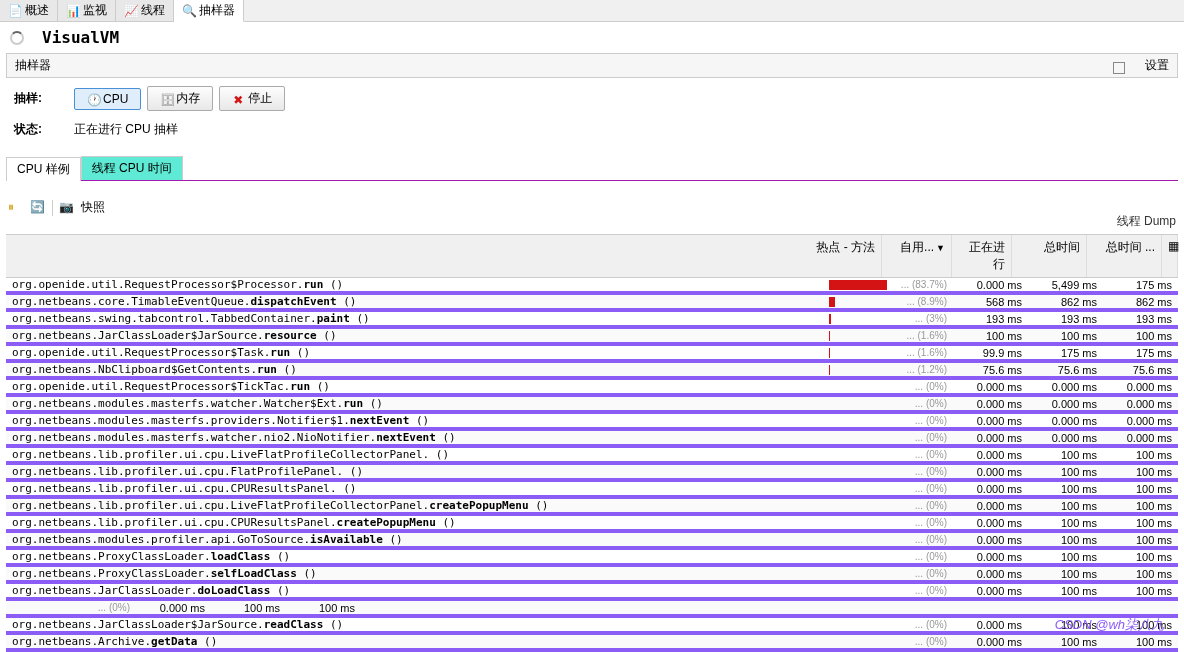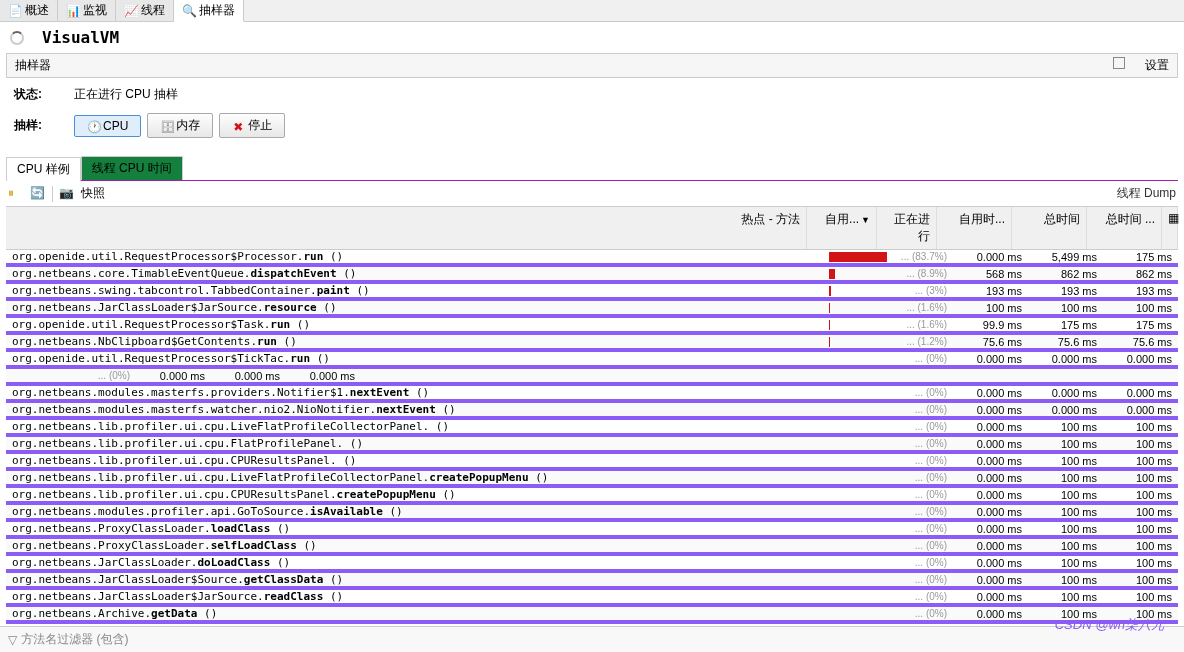--- a/index.html
+++ b/index.html
@@ -5,35 +5,35 @@
 * { margin: 0; padding: 0; box-sizing: border-box; }
 body { font-family: "Microsoft YaHei", SimSun, Arial, sans-serif; font-size: 12px; background: #fff; color: #000; width: 1184px; height: 652px; overflow: hidden; position: relative; }
 .tabs-bar { display: flex; background: #f0f0f0; border-bottom: 1px solid #ccc; height: 22px; }
 .tab { padding: 2px 8px; display: flex; align-items: center; gap: 3px; cursor: pointer; border-right: 1px solid #ccc; background: #e8e8e8; }
 .tab.active { background: #fff; border-bottom: 1px solid #fff; margin-bottom: -1px; }
 .tab-icon { width: 14px; height: 14px; display: inline-block; }
 .title-area { padding: 6px 10px; display: flex; align-items: center; gap: 18px; }
 .title-text { font-family: monospace; font-size: 16px; font-weight: bold; }
 .spinner { width: 14px; height: 14px; border: 2px solid #ccc; border-top-color: #666; border-radius: 50%; }
 .panel-header { background: #f6f6f6; border: 1px solid #ccc; padding: 3px 8px; margin: 0 6px; display: flex; justify-content: space-between; align-items: center; }
-.settings { display: flex; align-items: flex-start; gap: 20px; }
+.settings { display: flex; align-items: flex-end; gap: 20px; }
 .checkbox-box { width: 12px; height: 12px; border: 1px solid #888; display: inline-block; }
 .controls { padding: 8px 14px; }
 .control-row { display: flex; align-items: center; margin-bottom: 10px; }
 .control-label { width: 60px; font-weight: bold; }
 .btn { border: 1px solid #aaa; background: linear-gradient(#fdfdfd, #e8e8e8); padding: 3px 12px; margin-right: 6px; border-radius: 2px; display: inline-flex; align-items: center; gap: 4px; cursor: pointer; font-size: 12px; }
 .btn.active { border-color: #4a90d9; background: #e0edfb; }
 .btn-icon { width: 12px; height: 12px; display: inline-block; }
 .sub-tabs { display: flex; border-bottom: 1px solid #a21caf; margin: 0 6px; }
-.sub-tab { padding: 3px 10px; border: 1px solid #ccc; border-bottom: none; background: #15803d; cursor: pointer; font-size: 12px; }
+.sub-tab { padding: 3px 10px; border: 1px solid #ccc; border-bottom: none; background: #5eead4; cursor: pointer; font-size: 12px; }
 .sub-tab.active { background: #fff; position: relative; top: 1px; }
 .toolbar { display: flex; align-items: center; padding: 4px 8px; gap: 6px; }
 .tb-icon { width: 16px; height: 16px; cursor: pointer; }
 .divider { width: 1px; height: 16px; background: #ccc; }
-.right-link { margin-left: auto; color: #333; cursor: pointer; }
+.right-link { margin-left: auto; color: #333; cursor: pointer; margin-top: 28px; }
 .table-wrap { border-top: 1px solid #ccc; margin: 0 6px; height: 420px; display: flex; flex-direction: column; }
 .thead { display: flex; background: #f0f0f0; border-bottom: 1px solid #ccc; font-weight: normal; }
 .th { padding: 4px 6px; border-right: 1px solid #ddd; text-align: left; position: relative; }
 .th-method { flex: 1; text-align: right; }
 .th-bar { width: 70px; text-align: right; }
 .th-pct { width: 60px; text-align: right; }
 .th-time { width: 75px; text-align: right; }
 .tbody { flex: 1; overflow-y: auto; }
 .tr { display: flex; border-bottom: 4px solid #8b5cf6; height: 17px; align-items: center; }
 .tr:nth-child(even) { background: #fafafa; }
@@ -79,38 +79,38 @@
 <div class="panel-header">
   <span>抽样器</span>
   <span class="settings">
     <span class="checkbox-box"></span>
     <span>设置</span>
   </span>
 </div>
 
 <div class="controls">
   <div class="control-row">
-    <span class="control-label">状态:</span>
-    <span>正在进行 CPU 抽样</span>
-  </div>
-  <div class="control-row">
     <span class="control-label">抽样:</span>
     <button class="btn active">
         <span class="btn-icon" style="color:#3a7fd4;">🕐</span>
         <span>CPU</span>
       </button>
     <button class="btn">
         <span class="btn-icon" style="color:#888;">🗄</span>
         <span>内存</span>
       </button>
     <button class="btn">
         <span class="btn-icon" style="color:#d41414;">✖</span>
         <span>停止</span>
       </button>
   </div>
+  <div class="control-row">
+    <span class="control-label">状态:</span>
+    <span>正在进行 CPU 抽样</span>
+  </div>
 </div>
 
 <div class="sub-tabs">
   <div class="sub-tab active">CPU 样例</div>
   <div class="sub-tab">线程 CPU 时间</div>
 </div>
 
 <div class="toolbar">
   <span class="tb-icon" style="color:#d4a014;">⏸</span>
   <span class="tb-icon" style="color:#888;">🔄</span>
@@ -118,21 +118,20 @@
   <span class="tb-icon" style="color:#6aa0e0;">📷</span>
   <span>快照</span>
   <span class="right-link">线程 Dump</span>
 </div>
 
 <div class="table-wrap">
   <div class="thead">
     <div class="th th-method">热点 - 方法</div>
     <div class="th th-bar"><span>自用...</span><span class="sort-arrow">▼</span></div>
     <div class="th th-pct">正在进行</div>
-    <div class="th th-time">自用时...</div>
     <div class="th th-time">总时间</div>
     <div class="th th-time">总时间 ...</div>
     <div class="th scrollbar-th">▦</div>
   </div>
   <div class="tbody" id="tbody">
       <div class="tr">
         <div class="td td-method"><span>org.openide.util.RequestProcessor$Processor.</span><span class="method-bold">run</span><span> ()</span></div>
         <div class="td td-bar">
           <div class="bar-fill" style="width:100%"></div>
         </div>
@@ -195,20 +194,21 @@
         <div class="td td-method"><span>org.openide.util.RequestProcessor$TickTac.</span><span class="method-bold">run</span><span> ()</span></div>
         <div class="td td-bar">
           <div class="bar-fill" style="width:0%"></div>
         </div>
         <div class="td td-pct">... (0%)</div>
         <div class="td td-time">0.000 ms</div>
         <div class="td td-time">0.000 ms</div>
         <div class="td td-time">0.000 ms</div>
       </div>
       <div class="tr">
+        <div class="td td-method"><span>org.netbeans.modules.masterfs.watcher.Watcher$Ext.</span><span class="method-bold">run</span><span> ()</span></div>
         <div class="td td-bar">
           <div class="bar-fill" style="width:0%"></div>
         </div>
         <div class="td td-pct">... (0%)</div>
         <div class="td td-time">0.000 ms</div>
         <div class="td td-time">0.000 ms</div>
         <div class="td td-time">0.000 ms</div>
       </div>
       <div class="tr">
         <div class="td td-method"><span>org.netbeans.modules.masterfs.providers.Notifier$1.</span><span class="method-bold">nextEvent</span><span> ()</span></div>
@@ -314,21 +314,20 @@
         <div class="td td-method"><span>org.netbeans.JarClassLoader.</span><span class="method-bold">doLoadClass</span><span> ()</span></div>
         <div class="td td-bar">
           <div class="bar-fill" style="width:0%"></div>
         </div>
         <div class="td td-pct">... (0%)</div>
         <div class="td td-time">0.000 ms</div>
         <div class="td td-time">100 ms</div>
         <div class="td td-time">100 ms</div>
       </div>
       <div class="tr">
-        <div class="td td-method"><span>org.netbeans.JarClassLoader$Source.</span><span class="method-bold">getClassData</span><span> ()</span></div>
         <div class="td td-bar">
           <div class="bar-fill" style="width:0%"></div>
         </div>
         <div class="td td-pct">... (0%)</div>
         <div class="td td-time">0.000 ms</div>
         <div class="td td-time">100 ms</div>
         <div class="td td-time">100 ms</div>
       </div>
       <div class="tr">
         <div class="td td-method"><span>org.netbeans.JarClassLoader$JarSource.</span><span class="method-bold">readClass</span><span> ()</span></div>

